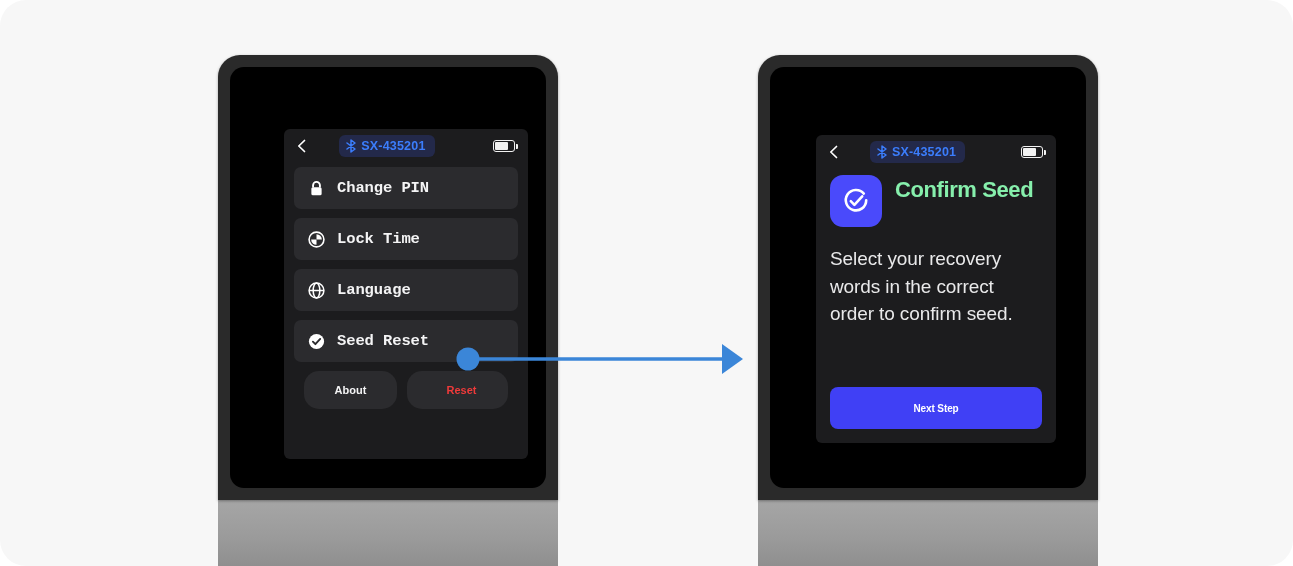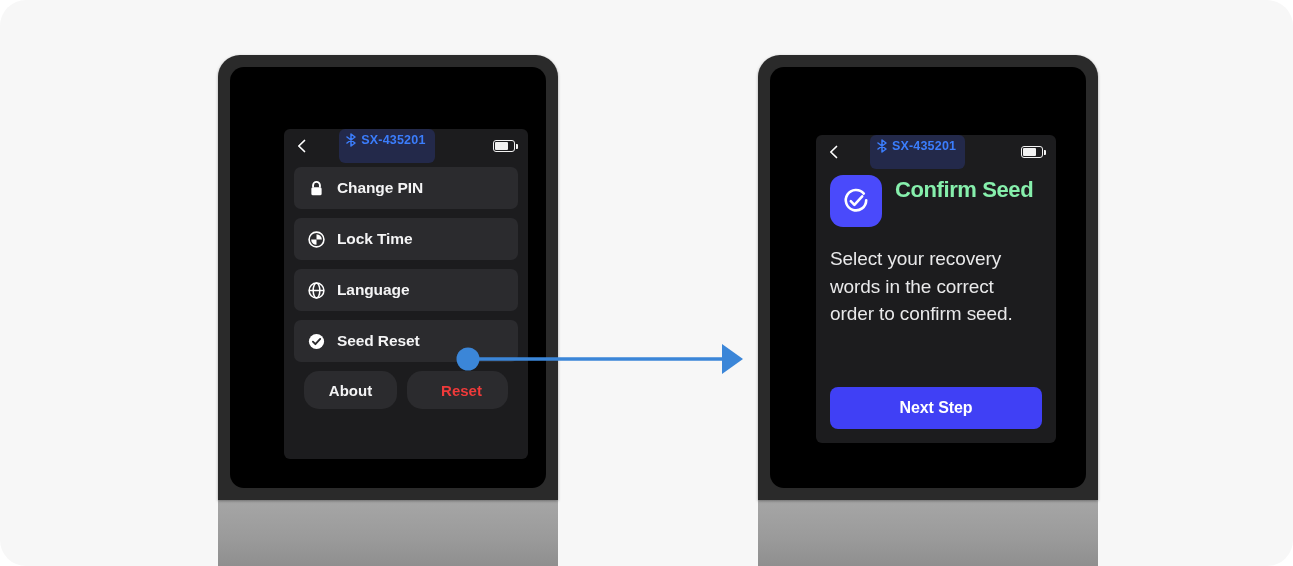--- a/index.html
+++ b/index.html
@@ -85,21 +85,21 @@
     display: block;
   }
   .bt-badge {
     margin-left: auto;
     margin-right: auto;
     display: flex;
     align-items: center;
     gap: 5px;
     background: #23294a;
     border-radius: 6px;
-    padding: 4px 9px 16px 7px;
+    padding: 4px 9px 4px 7px;
   }
   .bt-badge .bt-glyph { width: 10px; height: 14px; display:block; }
   .bt-label {
     color: #3b7dfc;
     font-size: 12.5px;
     font-weight: bold;
     letter-spacing: 0.2px;
     line-height: 1;
   }
   .battery {
@@ -135,20 +135,21 @@
   .menu-item {
     display: flex;
     align-items: center;
     gap: 11px;
     height: 42px;
     background: #2b2b2e;
     border-radius: 7px;
     padding: 0 13px;
     margin-bottom: 9px;
     box-sizing: border-box;
+    font-family: Liberation Mono, monospace;
   }
   .menu-item-label {
     color: #f4f4f5;
     font-size: 15.5px;
     font-weight: bold;
     letter-spacing: -0.1px;
   }
   .menu-icon { width: 19px; height: 19px; flex: 0 0 auto; display:block; }
 
   .menu-row {
@@ -158,21 +159,21 @@
     margin-top: 2px;
   }
   .pill-btn {
     flex: 1 1 0;
     height: 38px;
     background: #2b2b2e;
     border-radius: 15px;
     display: flex;
     align-items: center;
     justify-content: center;
-    font-size: 15px;
+    font-size: 11px;
     font-weight: bold;
     color: #f4f4f5;
     box-sizing: border-box;
   }
   .pill-btn.danger { color: #ef3a3a; padding-left: 8px; }
 
   
   .cs-body { padding: 6px 14px 0 14px; }
   .cs-head {
     display: flex;
@@ -207,21 +208,21 @@
     position: absolute;
     left: 14px; right: 14px;
     bottom: 14px;
     height: 42px;
     background: #4040f5;
     border-radius: 8px;
     display: flex;
     align-items: center;
     justify-content: center;
     color: #ffffff;
-    font-size: 16px;
+    font-size: 10px;
     font-weight: bold;
     letter-spacing: -0.1px;
   }
 
   
   .connector {
     position: absolute;
     left: 440px; top: 330px;
     width: 320px; height: 58px;
     pointer-events: none;

